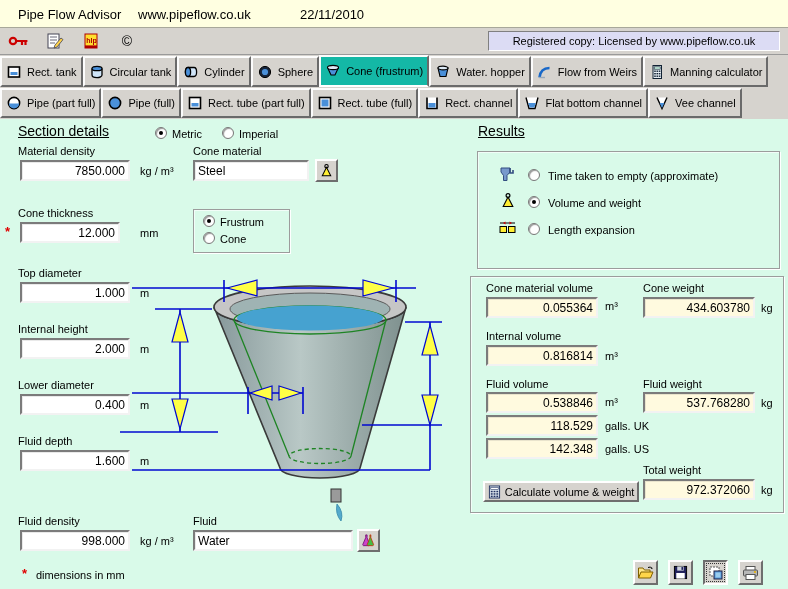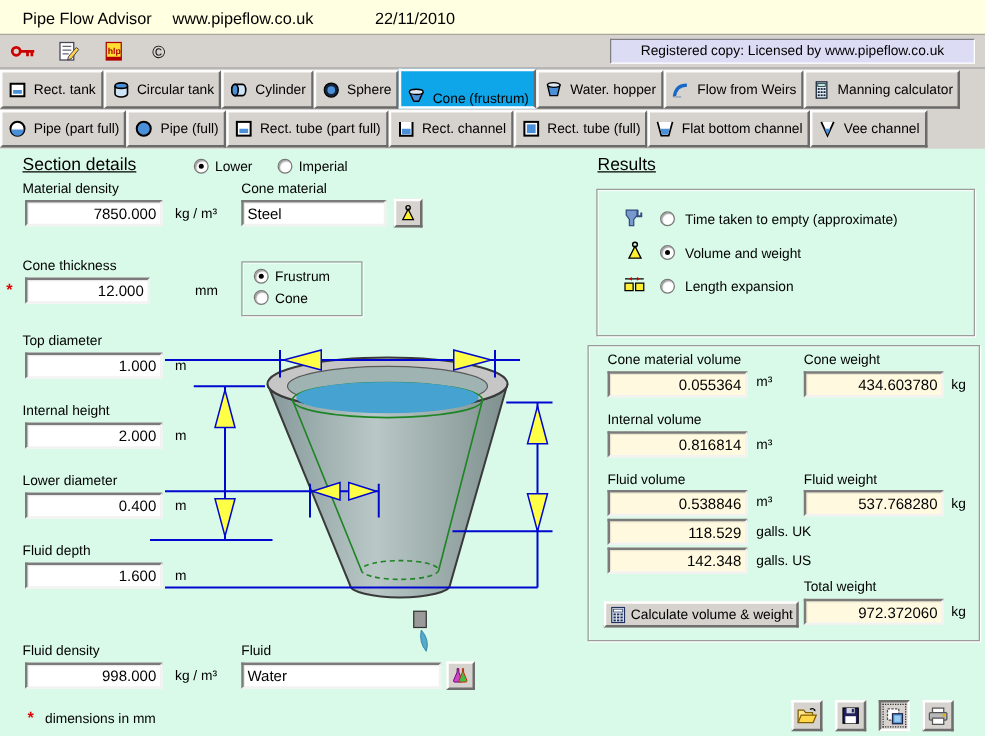--- a/index.html
+++ b/index.html
@@ -20,21 +20,21 @@
   .tool { width:22px; height:18px; display:flex; align-items:center; justify-content:center; }
   #regbox { position:absolute; right:8px; top:31px; width:292px; height:20px; background:#dcdcf4;
     border:1px solid; border-color:#808080 #fff #fff #808080; display:flex; align-items:center; justify-content:center; font-size:11px; }
   
   #tabband { left:0; top:55px; width:788px; height:64px; background:#d6d3ce; }
   .tabrow { position:absolute; left:0; width:628px; display:flex; }
   #tabrow1 { top:56px; height:31px; }
   #tabrow2 { top:88px; height:30px; }
   .tab { flex:1 1 auto; display:flex; align-items:center; justify-content:center; gap:5px; white-space:nowrap;
     background:#d6d3ce; border:2px solid; border-color:#fcfcfc #6a6a6a #6a6a6a #fcfcfc; padding:0 4px; cursor:default; }
-  .tab.active { background:#0ea5e9; margin-top:-1px; border-bottom-color:#fff;align-items:flex-end; }
+  .tab.active { background:#14b8a6; margin-top:-1px; border-bottom-color:#fff; }
   .tab svg { flex:0 0 auto; }
   
   .flabel { position:absolute; font-size:11px; white-space:nowrap; }
   .unit   { position:absolute; font-size:11px; white-space:nowrap; }
   .h1 { position:absolute; font-size:14px; text-decoration:underline; }
   .tbox { position:absolute; height:21px; background:#fff; border:2px solid; border-color:#7b7b7b #f2f2f2 #f2f2f2 #7b7b7b;
     box-shadow: inset 1px 1px 0 #5a5a5a22; font-family:"Liberation Sans",sans-serif; font-size:12px; padding:0 3px; outline:none; }
   .num { text-align:right; }
   .rofield { background:#fffadf; }
   .radio { position:absolute; width:12px; height:12px; border-radius:50%; background:#fff; border:1px solid #777;
@@ -168,52 +168,52 @@
   </div>
   <div class="tab">
     <svg width="16" height="16" viewBox="0 0 16 16">
         <rect x="2.5" y="2.5" width="11" height="11" fill="#fff" stroke="#000" stroke-width="1.6"></rect>
         <rect x="4.5" y="8" width="7" height="3.5" fill="#4a90d9"></rect>
       </svg>
     <span>Rect. tube (part full)</span>
   </div>
   <div class="tab">
     <svg width="16" height="16" viewBox="0 0 16 16">
+        <rect x="2.5" y="2.5" width="11" height="11" fill="#fff" stroke="#000" stroke-width="1.6"></rect>
+        <rect x="4.5" y="4.5" width="7" height="7" fill="#4a90d9"></rect>
+      </svg>
+    <span>Rect. tube (full)</span>
+  </div>
+  <div class="tab">
+    <svg width="16" height="16" viewBox="0 0 16 16">
         <path d="M3,2.5 V13.5 H13 V2.5" fill="#fff" stroke="#000" stroke-width="1.6"></path>
         <rect x="4.5" y="8" width="7" height="4.5" fill="#4a90d9"></rect>
       </svg>
     <span>Rect. channel</span>
   </div>
   <div class="tab">
     <svg width="16" height="16" viewBox="0 0 16 16">
-        <rect x="2.5" y="2.5" width="11" height="11" fill="#fff" stroke="#000" stroke-width="1.6"></rect>
-        <rect x="4.5" y="4.5" width="7" height="7" fill="#4a90d9"></rect>
-      </svg>
-    <span>Rect. tube (full)</span>
-  </div>
-  <div class="tab">
-    <svg width="16" height="16" viewBox="0 0 16 16">
         <path d="M2,2.5 l3,11 h6 l3,-11" fill="#fff" stroke="#000" stroke-width="1.4"></path>
         <path d="M4.2,8 l1.4,4.5 h4.8 L11.8,8 z" fill="#4a90d9"></path>
       </svg>
     <span>Flat bottom channel</span>
   </div>
   <div class="tab">
     <svg width="16" height="16" viewBox="0 0 16 16">
         <path d="M3,2.5 l5,11 l5,-11" fill="#fff" stroke="#000" stroke-width="1.4"></path>
         <path d="M5.6,8 L8,13 l2.4,-5 z" fill="#4a90d9"></path>
       </svg>
     <span>Vee channel</span>
   </div>
 </div>
 
 <div class="h1" style="left:18px;top:123px">Section details</div>
 
 <span class="radio sel" style="left:155px;top:127px"></span>
-<span class="flabel" style="left:172px;top:128px">Lower</span>
+<span class="flabel" style="left:172px;top:128px">Metric</span>
 <span class="radio" style="left:222px;top:127px"></span>
 <span class="flabel" style="left:239px;top:128px">Imperial</span>
 
 <svg class="abs" style="left:115px;top:276px" width="340" height="250" viewBox="0 0 340 250">
   <defs>
     <linearGradient id="bodyGrad" x1="0" y1="0" x2="1" y2="0">
       <stop offset="0" stop-color="#86989a"></stop>
         <stop offset="0.45" stop-color="#b9c8c6"></stop>
         <stop offset="1" stop-color="#7e908e"></stop>
     </linearGradient>
@@ -265,21 +265,21 @@
 <div class="btn" style="left:315px;top:159px;width:23px;height:23px">
   <svg width="15" height="15" viewBox="0 0 16 16">
       <circle cx="8" cy="3.4" r="1.8" fill="none" stroke="#000" stroke-width="1.2"></circle>
       <path d="M3.5,13.5 L8,4.6 L12.5,13.5 Z" fill="#ffee33" stroke="#000" stroke-width="1.1"></path>
     </svg>
 </div>
 
 <div class="flabel" style="left:18px;top:207px">Cone thickness</div>
 <span class="req abs" style="left:5px;top:224px">*</span>
 <input class="tbox num" style="left: 20px; top: 222px; width: 100px;" value="12.000">
-<span class="unit" style="left:156px;top:227px">mm</span>
+<span class="unit" style="left:140px;top:227px">mm</span>
 
 <div class="groupbox" style="left:193px;top:209px;width:97px;height:44px"></div>
 <span class="radio sel" style="left:203px;top:215px"></span>
 <span class="flabel" style="left:220px;top:216px">Frustrum</span>
 <span class="radio" style="left:203px;top:232px"></span>
 <span class="flabel" style="left:220px;top:233px">Cone</span>
 
 <div class="flabel" style="left:18px;top:267px">Top diameter</div>
 <input class="tbox num" style="left: 20px; top: 282px; width: 110px;" value="1.000">
 <span class="unit" style="left:140px;top:287px">m</span>

